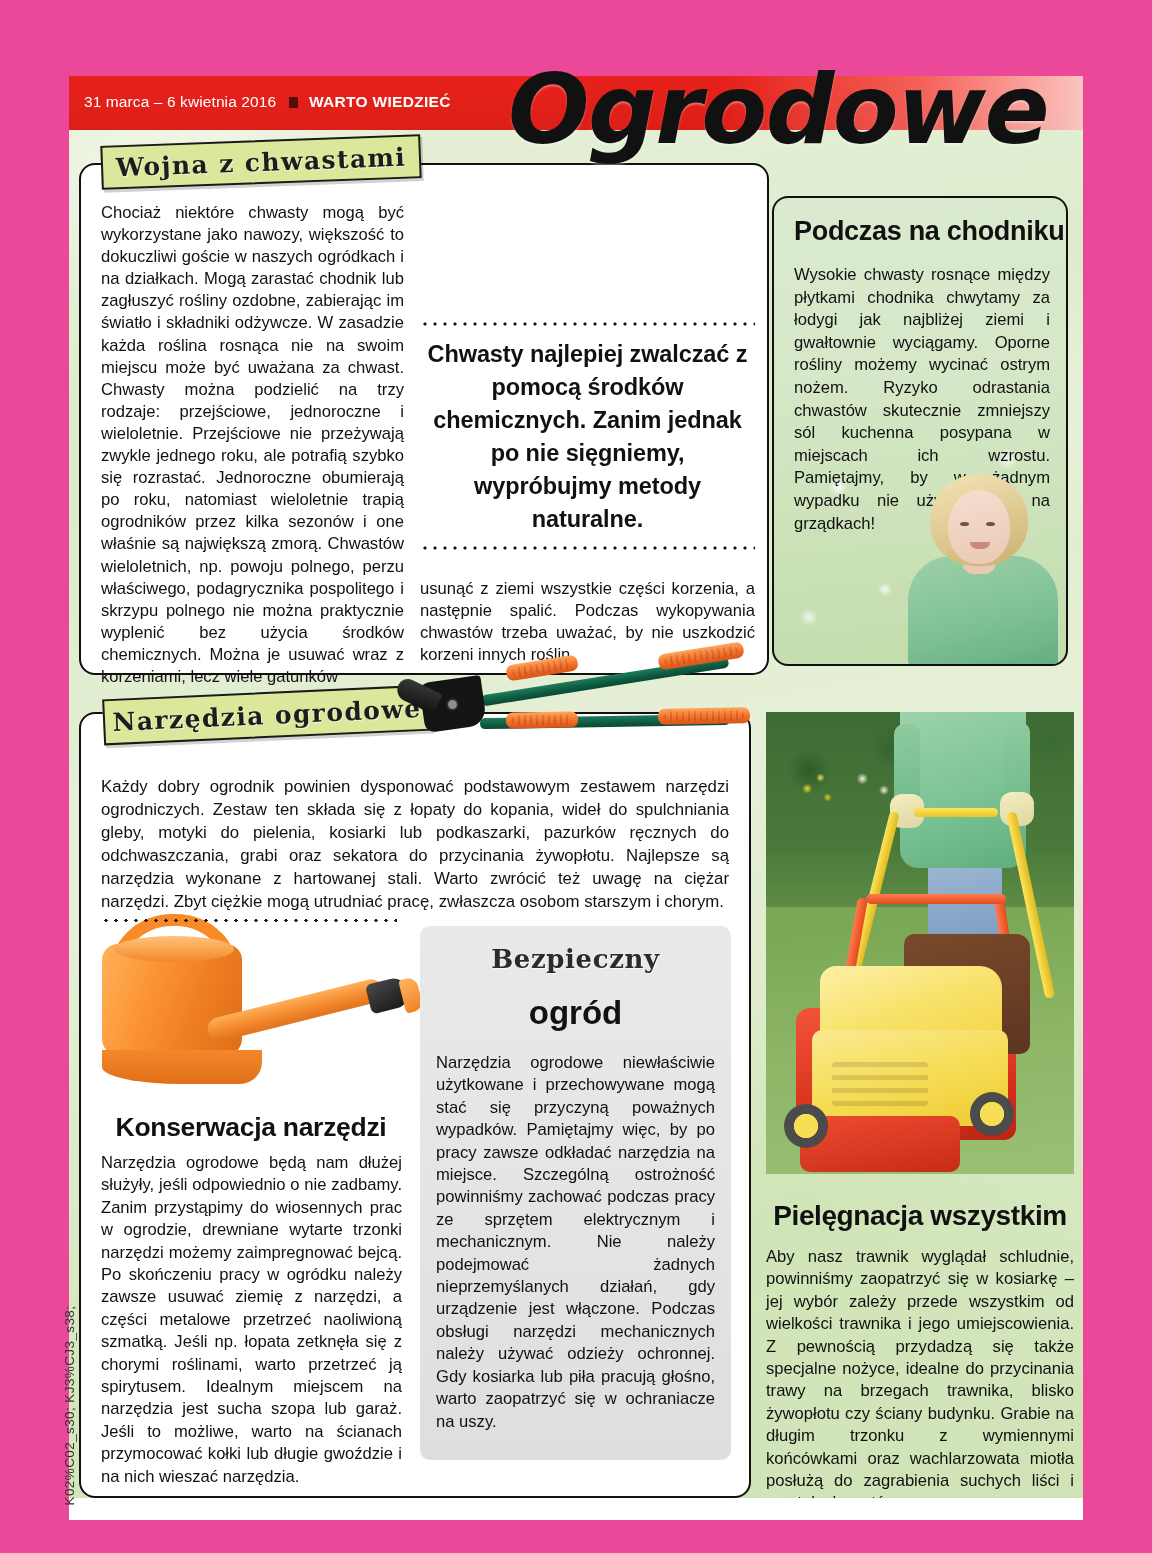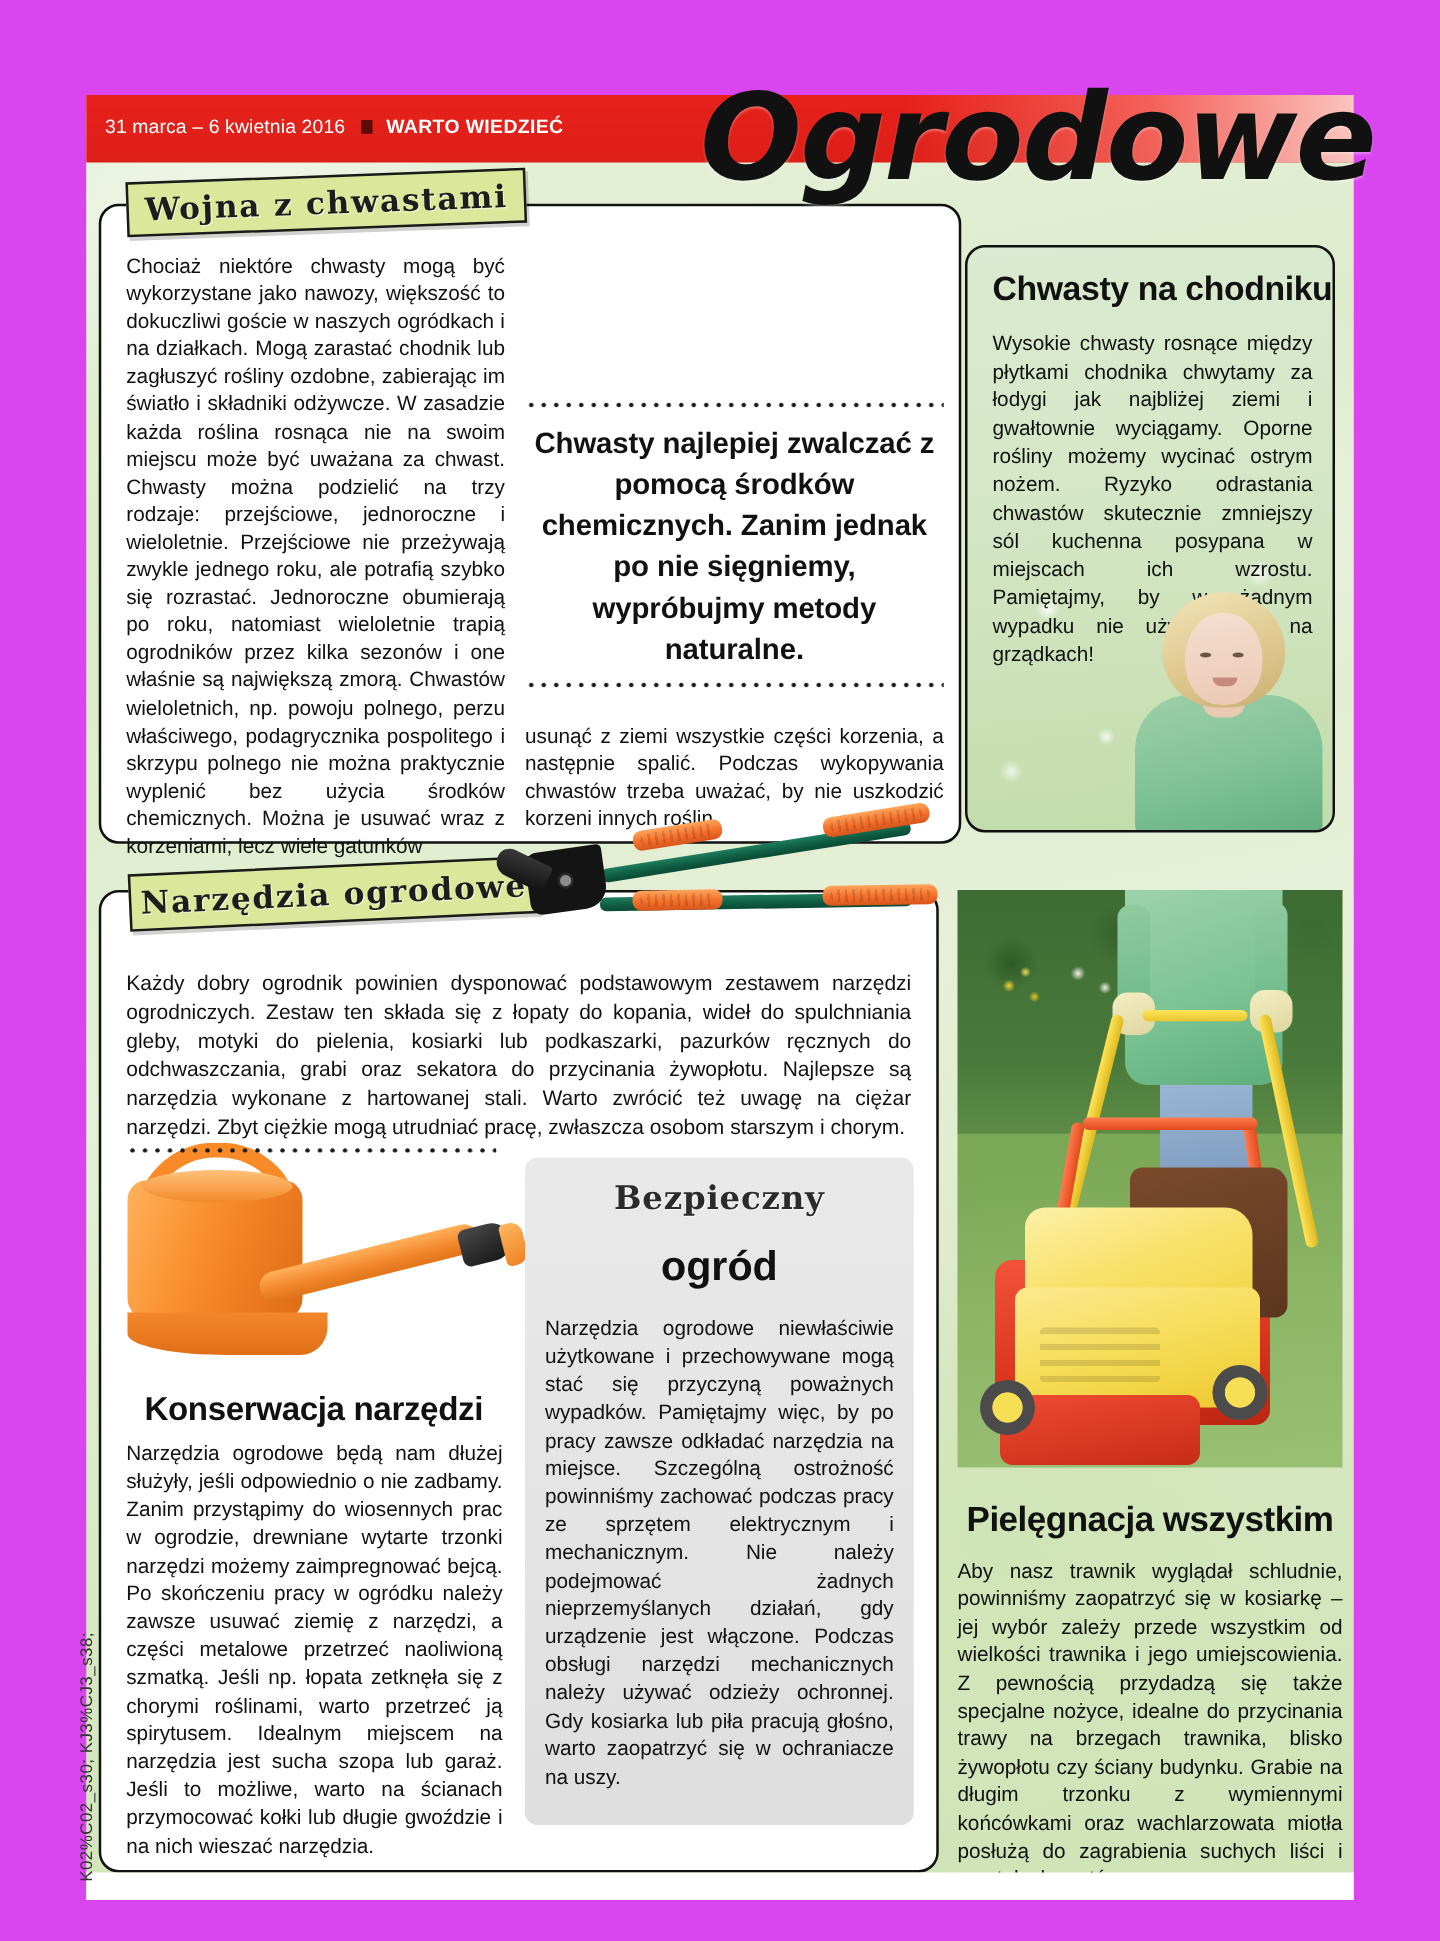--- a/index.html
+++ b/index.html
@@ -11,21 +11,21 @@
     font-family: "Liberation Sans", sans-serif;
     position: relative;
     overflow: hidden;
   }
 
   
   .page {
     position: absolute;
     left: 0; top: 0;
     width: 1152px; height: 1553px;
-    background: #d946ef;
+    background: #ec4899;
   }
 
   
   .green-bg {
     position: absolute;
     left: 69px; top: 76px;
     width: 1014px; height: 1443px;
     background:
       radial-gradient(ellipse 300px 200px at 12% 8%, rgba(255,255,255,.55), rgba(255,255,255,0) 70%),
       radial-gradient(ellipse 340px 240px at 88% 22%, rgba(255,255,255,.45), rgba(255,255,255,0) 70%),
@@ -63,23 +63,23 @@
     width: 9px; height: 11px;
     background: #5c0c08;
     margin: 0 7px 0 8px;
     vertical-align: -1px;
   }
   .issue-kicker { font-weight: 700; letter-spacing: .3px; }
 
   
   .masthead {
     position: absolute;
-    left: 528px; top: 62px;
+    left: 508px; top: 62px;
     width: 580px;
-    text-align: right;
+    text-align: left;
     font-family: "DejaVu Sans", sans-serif;
     font-weight: 700;
     font-style: italic;
     font-size: 96px;
     line-height: 1;
     color: #111111;
     letter-spacing: -1.5px;
     z-index: 7;
     text-shadow: 0 2px 2px rgba(255,255,255,.35);
     padding-right: 8px;
@@ -586,21 +586,21 @@
     <div class="woman">
       <div class="body"></div>
       <div class="neck"></div>
       <div class="hair"></div>
       <div class="face">
         <div class="eye l"></div>
         <div class="eye r"></div>
         <div class="mouth"></div>
       </div>
     </div>
-    <div class="sb-title">Chwasty na chodniku</div>
+    <div class="sb-title">Podczas na chodniku</div>
     <div class="sb-body">Wysokie chwasty rosnące między płytkami chodnika chwytamy za łodygi jak najbliżej ziemi i gwałtownie wyciągamy. Oporne rośliny możemy wycinać ostrym nożem. Ryzyko odrastania chwastów skutecznie zmniejszy sól kuchenna posypana w miejscach ich wzrostu. Pamiętajmy, by w żadnym wypadku nie używać soli na grządkach!</div>
   </div>
 
   <div class="white-box" id="box-tools"></div>
 
   <div class="tab-head" id="tab-narzedzia">
     <span>Narzędzia ogrodowe</span>
   </div>
 
   <div class="shears">

